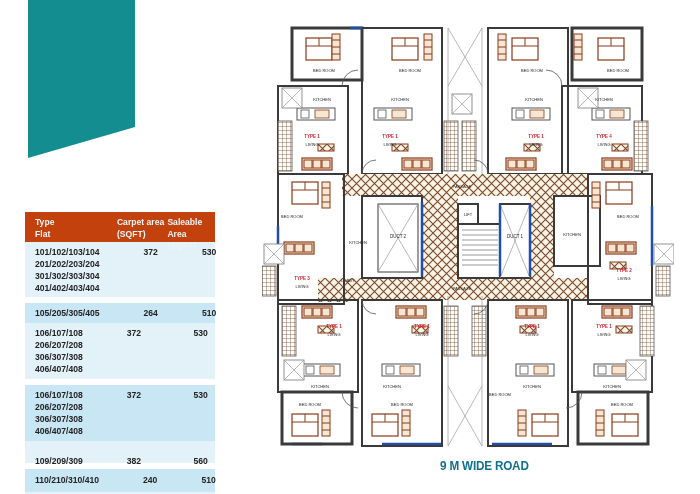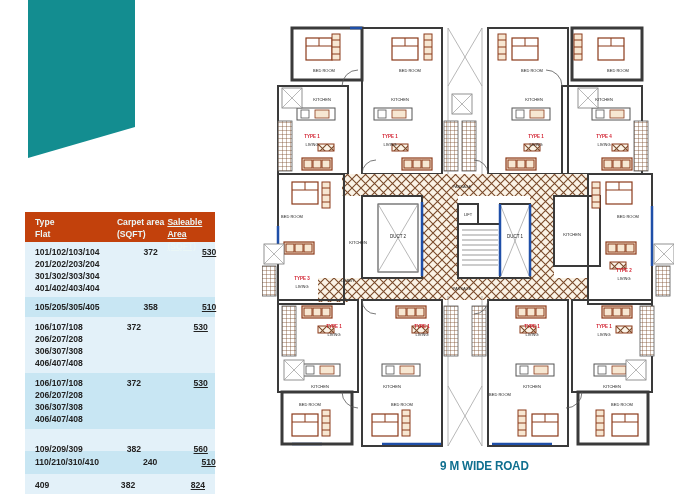--- a/index.html
+++ b/index.html
@@ -6,23 +6,23 @@
   body{width:700px;height:494px;position:relative;overflow:hidden;font-family:"Liberation Sans",sans-serif;}
   .banner{position:absolute;left:28px;top:0;width:107px;height:158px;}
   .banner svg{position:absolute;left:0;top:0;}
   .banner-title{position:absolute;left:17px;top:28px;color:#ffffff;font-weight:bold;font-size:13.5px;line-height:16.5px;letter-spacing:-0.2px;}
   .banner-title div{white-space:nowrap;}
   .tbl{position:absolute;left:25px;top:212px;width:190px;font-size:8.6px;font-weight:bold;color:#222;}
   .tbl .hdr{background:#c2410c;color:#eaf6f6;height:30px;display:flex;padding:4px 0 0 10px;box-sizing:border-box;line-height:12px;}
   .row{display:flex;padding:4px 0 4px 10px;box-sizing:border-box;line-height:12px;gap:44px;}
   .c1{width:86px;}
   .c2{width:53px;}
-  .c3{width:50px;text-decoration:underline;}
+  .c3{width:50px;}
   .row.a{background:#e3f1f9;}
-  .row.b{background:#c8e6f3;}
+  .row.b{background:#c8e6f3;margin-top:6px;}
   .plan{position:absolute;left:262px;top:26px;}
   .road{position:absolute;left:440px;top:458px;color:#0f6f8f;font-weight:bold;font-size:13px;letter-spacing:-0.2px;transform:scaleX(0.9);transform-origin:left;}
 </style>
 </head>
 <body>
 
 <div class="banner">
   <svg width="107" height="158" viewBox="0 0 107 158">
     <polygon points="0,0 107,0 107,127 0,158" fill="#138d90"></polygon>
   </svg>
@@ -52,21 +52,21 @@
       <div>401/402/403/404</div>
     </div>
     <div class="c2">372</div>
     <div class="c3">530</div>
   </div>
 
   <div class="row b" style="height:20px;">
     <div class="c1">
       <div>105/205/305/405</div>
     </div>
-    <div class="c2">358</div>
+    <div class="c2">264</div>
     <div class="c3">510</div>
   </div>
 
   <div class="row a" style="height:56px;">
     <div class="c1">
       <div>106/107/108</div>
       <div>206/207/208</div>
       <div>306/307/308</div>
       <div>406/407/408</div>
     </div>

